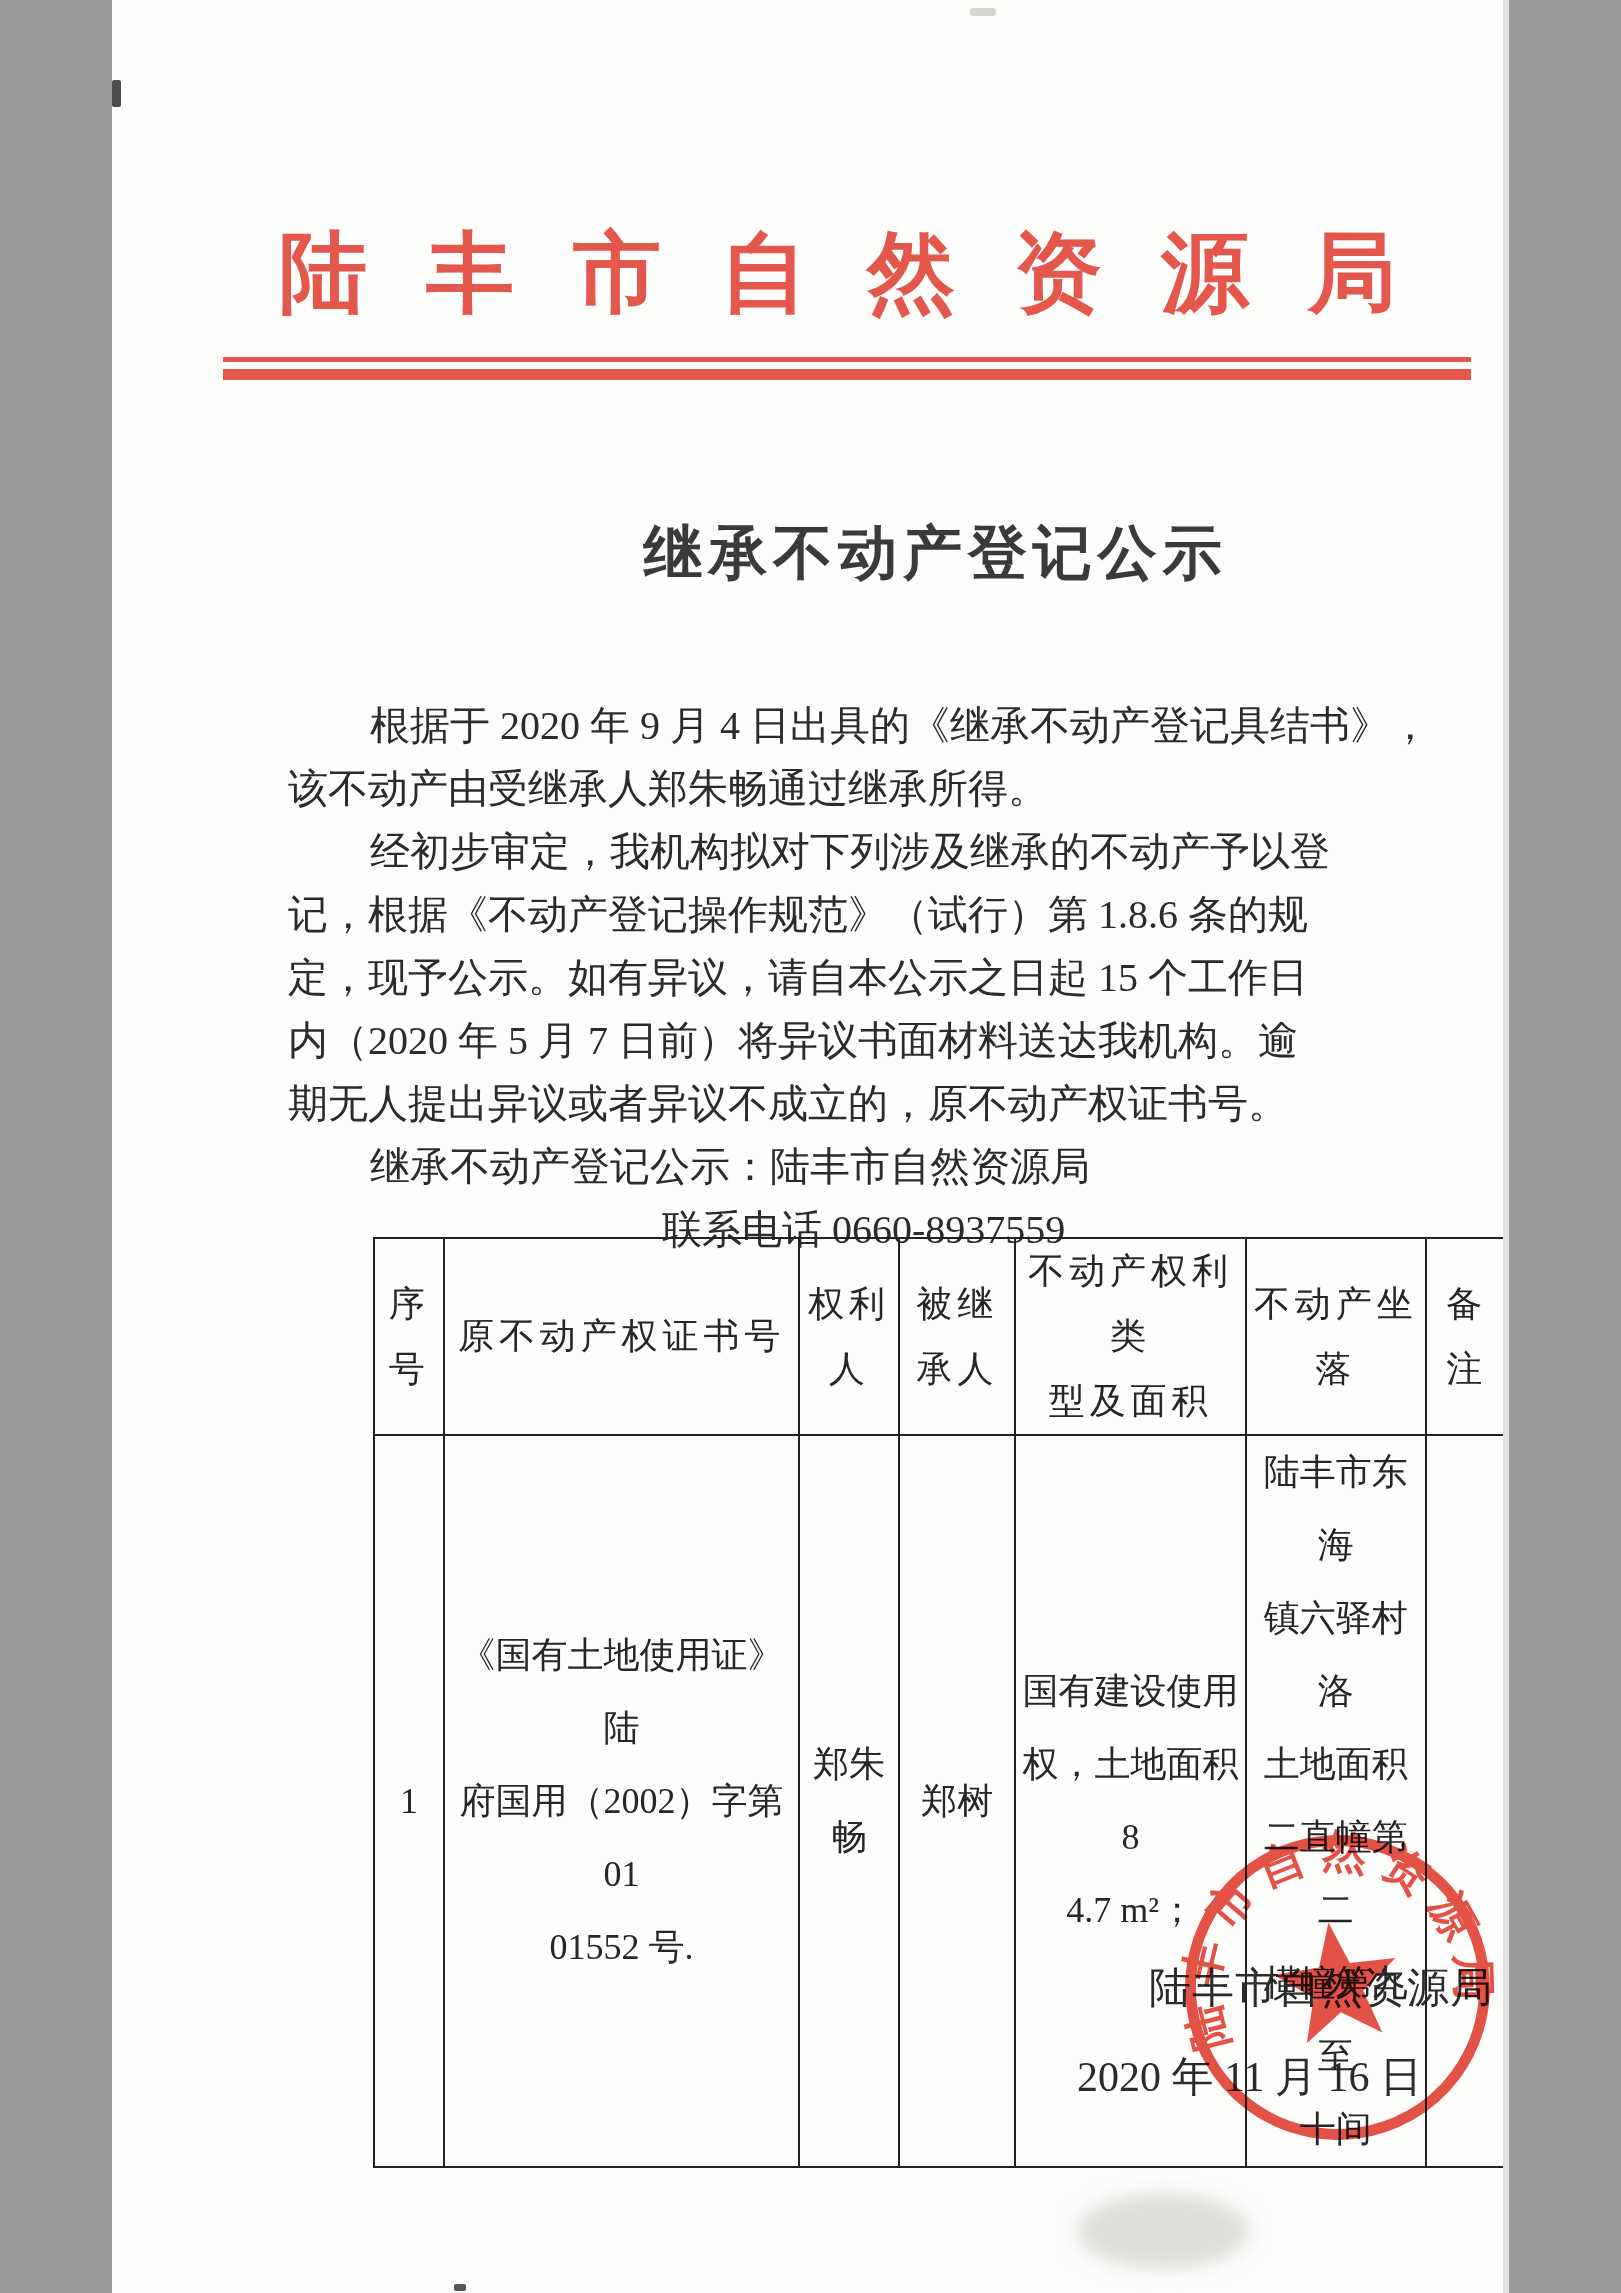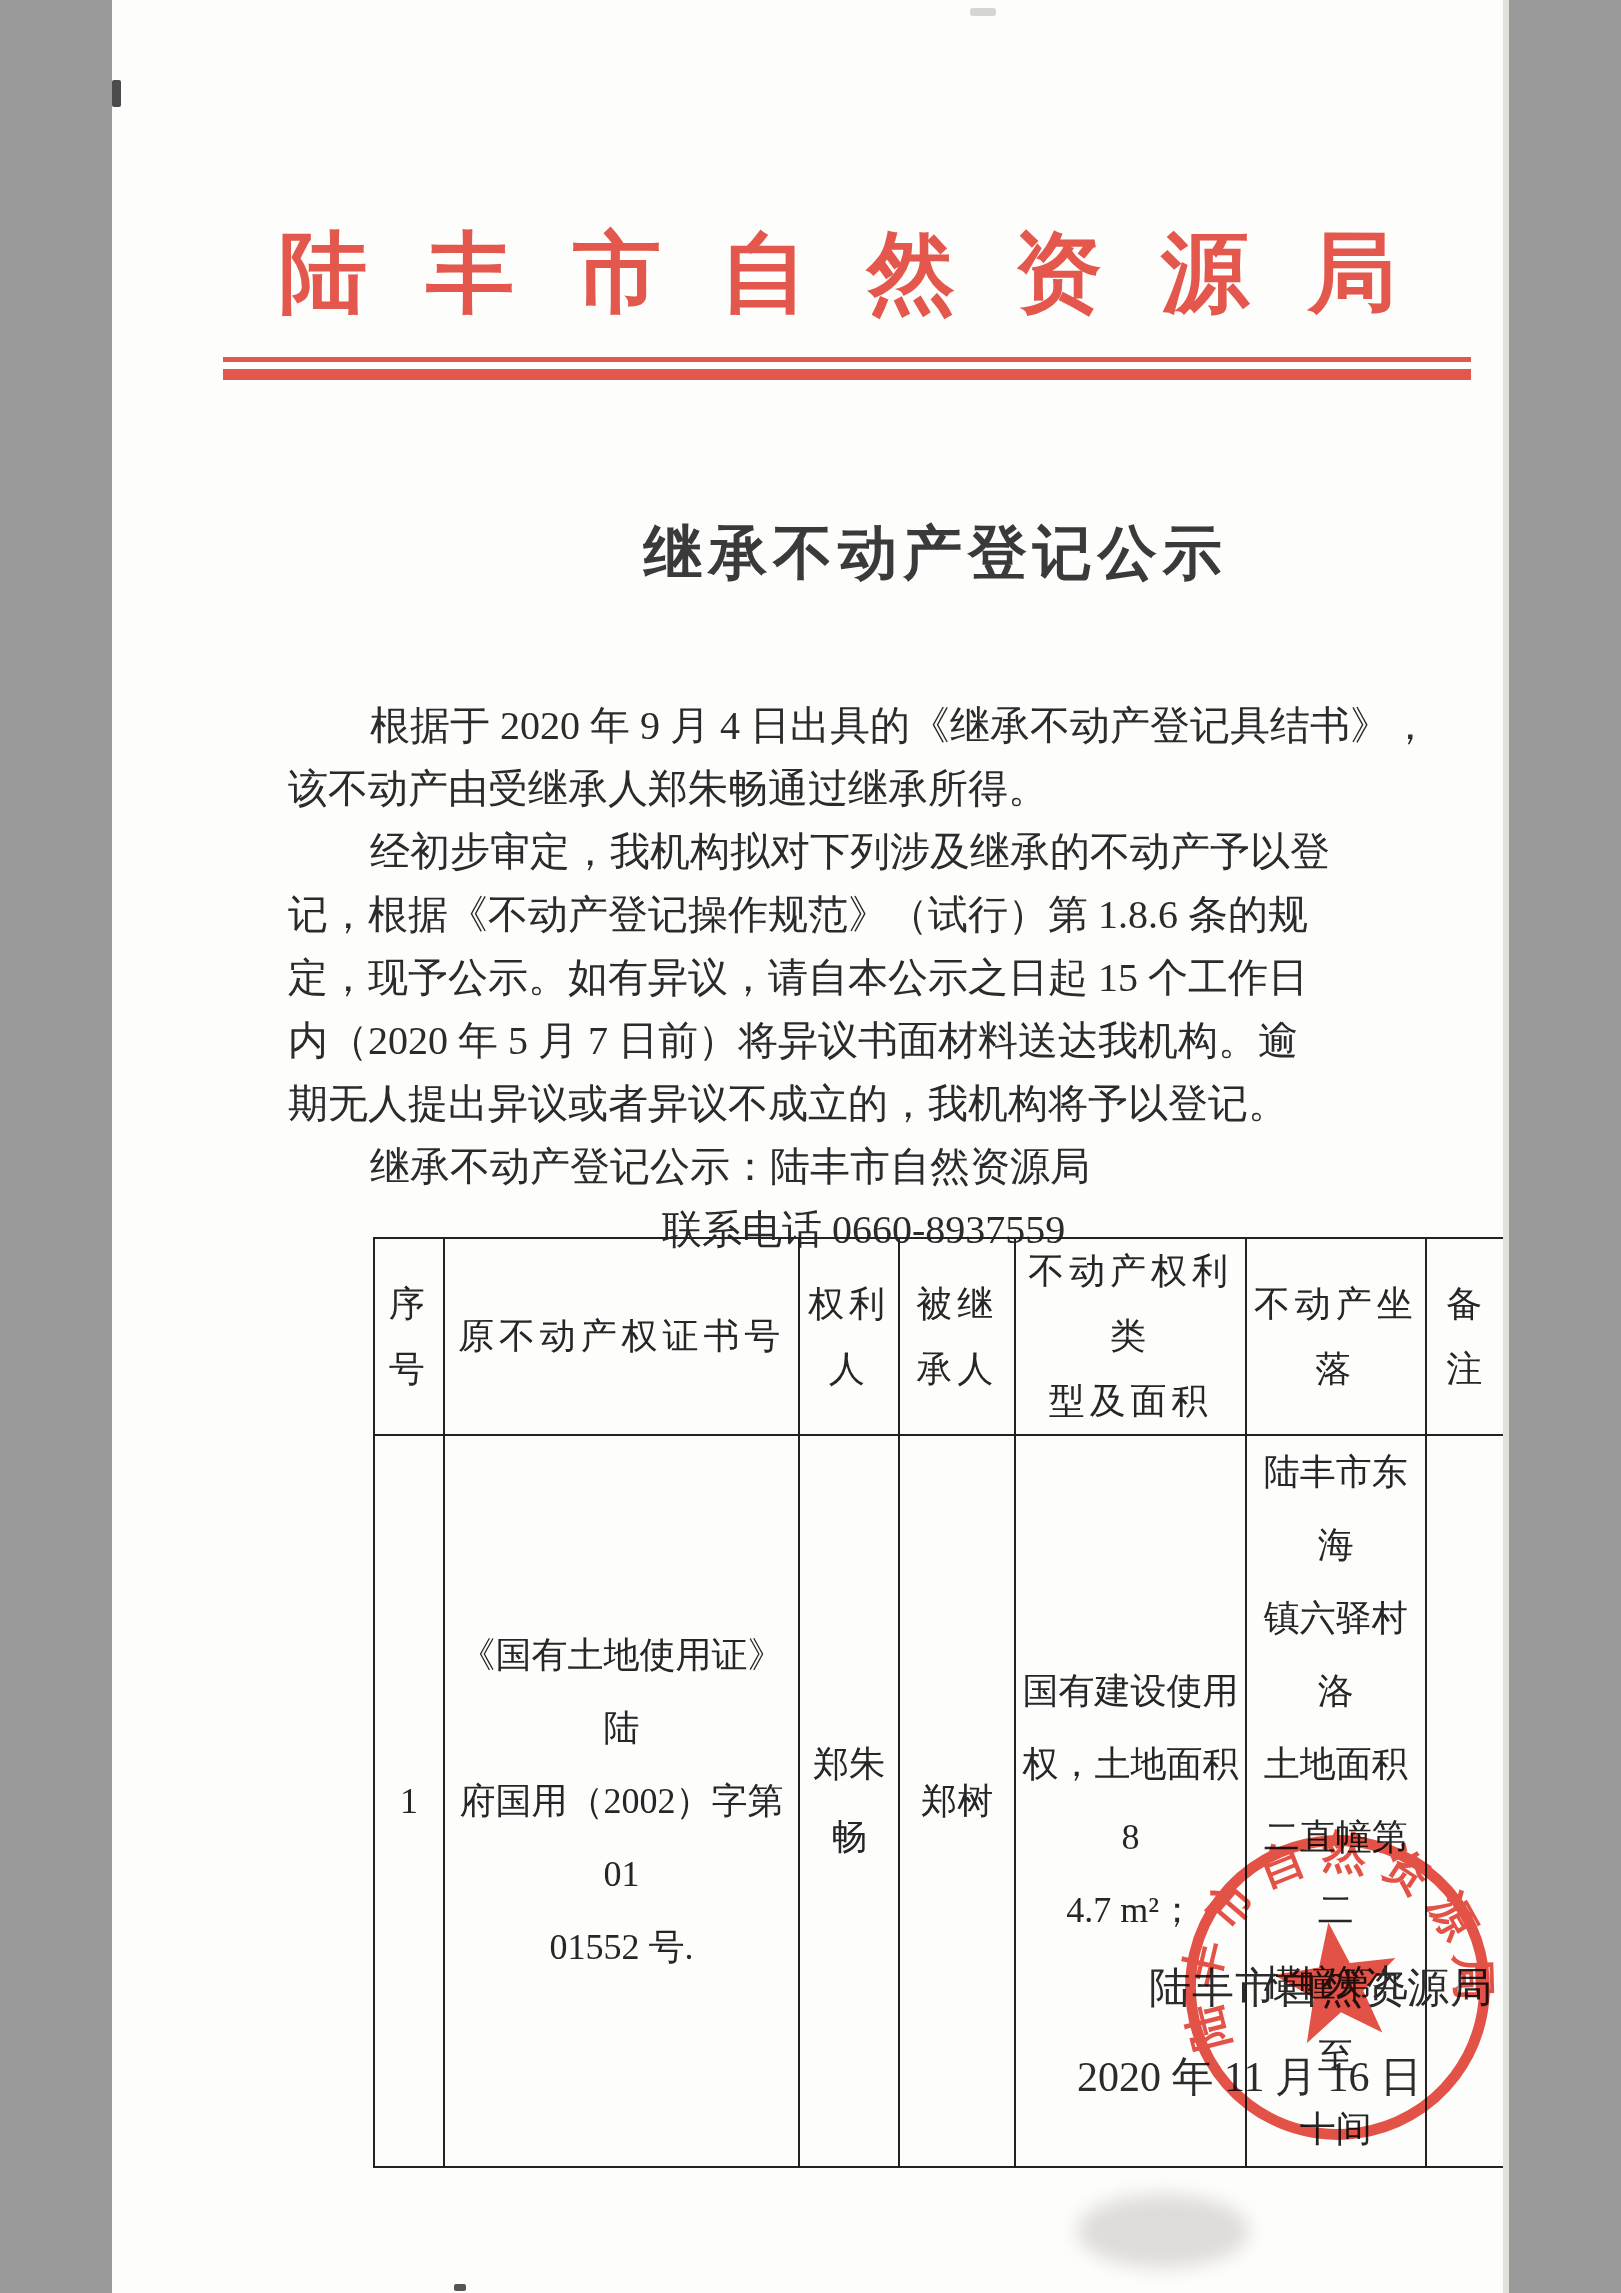--- a/index.html
+++ b/index.html
@@ -82,21 +82,21 @@
 
   <div class="doc-title">继承不动产登记公示</div>
 
   <div class="body-text">
     <div class="bline indent">根据于 2020 年 9 月 4 日出具的《继承不动产登记具结书》，</div>
     <div class="bline">该不动产由受继承人郑朱畅通过继承所得。</div>
     <div class="bline indent">经初步审定，我机构拟对下列涉及继承的不动产予以登</div>
     <div class="bline">记，根据《不动产登记操作规范》（试行）第 1.8.6 条的规</div>
     <div class="bline">定，现予公示。如有异议，请自本公示之日起 15 个工作日</div>
     <div class="bline">内（2020 年 5 月 7 日前）将异议书面材料送达我机构。逾</div>
-    <div class="bline">期无人提出异议或者异议不成立的，我机构将予以登记。</div>
+    <div class="bline">期无人提出异议或者异议不成立的，原不动产权证书号。</div>
     <div class="bline indent">继承不动产登记公示：陆丰市自然资源局</div>
     <div class="bline phone-indent">联系电话 0660-8937559</div>
   </div>
 
   <table class="reg">
     <colgroup>
       <col style="width:72px">
         <col style="width:369px">
         <col style="width:104px">
       <col style="width:121px">

